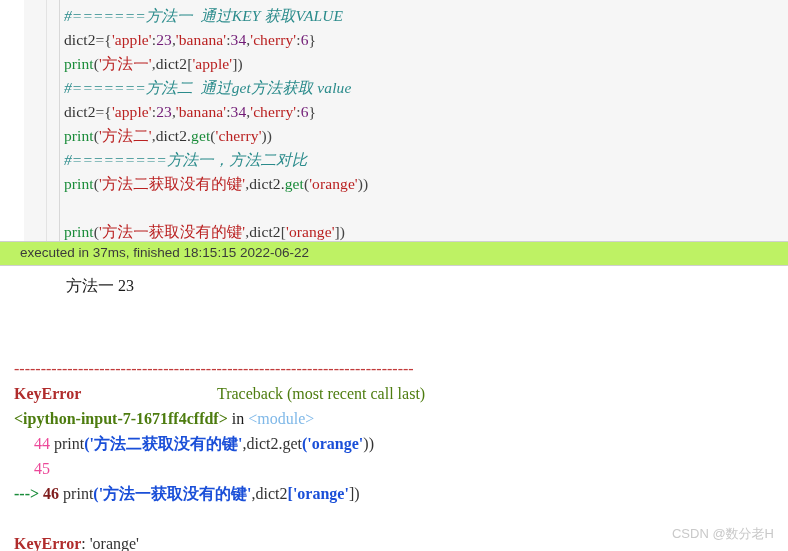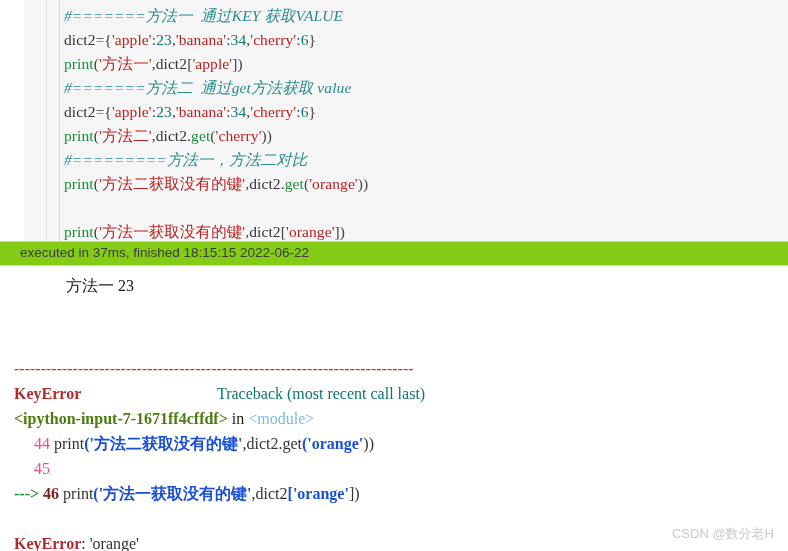--- a/index.html
+++ b/index.html
@@ -32,28 +32,28 @@
     font-size:15.5px;
     line-height:24px;
     white-space:pre;
     color:#222222;
     letter-spacing:0.1px;
   }
   .code .ln{display:block;height:24px;}
   .cm{color:#2a8b8b;font-style:italic;}
   .bi{color:#1a8c3a;}          
   .st{color:#ba2121;}          
-  .nu{color:#0f766e;text-align:right;}          
+  .nu{color:#701a75;text-align:right;}          
   .pl{color:#333333;}          
   .op{color:#444444;}
 
   
   .statusbar{
     position:absolute;left:0;top:241px;width:788px;height:25px;
-    background:#84cc16;
+    background:#bef264;
     border-top:1px solid #cfcfcf;
     border-bottom:1px solid #cfcfcf;
     box-sizing:border-box;
   }
   .statusbar .txt{
     position:absolute;left:20px;top:3px;
     font-family:"Liberation Sans", sans-serif;
     font-size:13.5px;
     color:#3b3b3b;
     white-space:pre;
@@ -75,21 +75,21 @@
     position:absolute;left:14px;top:356px;right:0;
     font-family:"Liberation Serif", serif;
     font-size:16px;
     line-height:25px;
     white-space:pre;
     color:#1a1a1a;
   }
   .tb .ln{display:block;height:25px;}
   .sep{color:#c23b3b;letter-spacing:0px;}
   .err{color:#b02c2c;font-weight:bold;}
-  .tbhdr{color:#0f766e;}
+  .tbhdr{color:#4d7c0f;}
   .fileref{color:#4d7c0f;font-weight:bold;}
   .modname{color:#7fb8e8;}
   .inw{color:#1a1a1a;}
   .lnum{color:#ec4899;}
   .lnum-hit{color:#7f1d1d;font-weight:bold;margin-top:24px;}
   .arrow{color:#1a8c3a;font-weight:bold;}
   .tbstr{color:#1a4fd8;font-weight:bold;}
   .tbplain{color:#333333;}
   .errmsg{color:#333333;}
 

